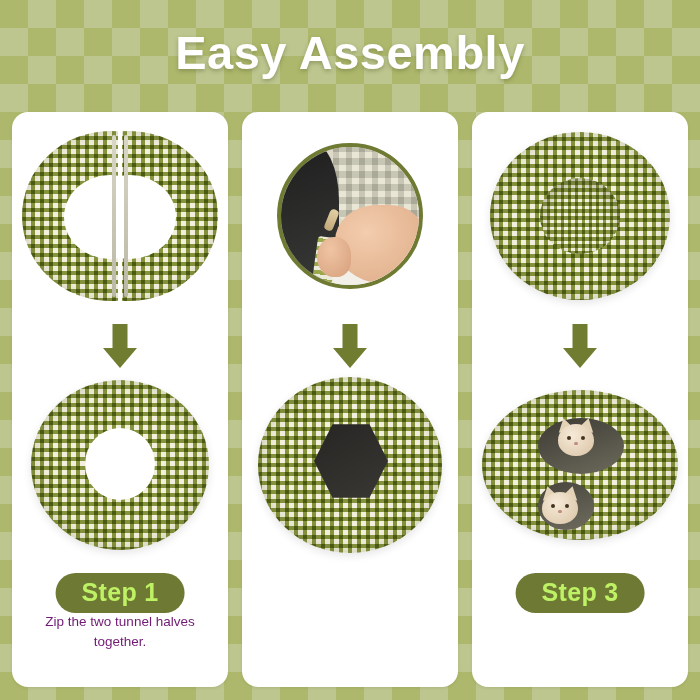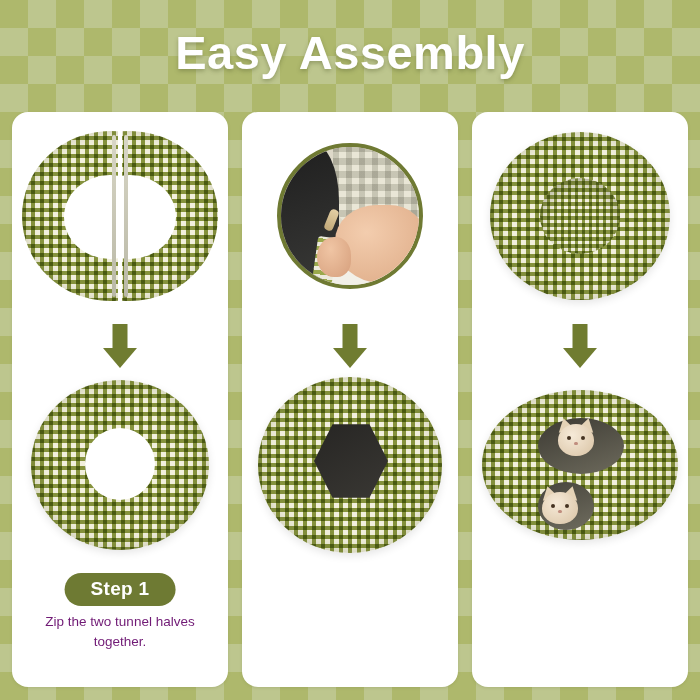--- a/index.html
+++ b/index.html
@@ -104,24 +104,24 @@
     border-top: 20px solid #707c30;
   }
 
   
   .badge {
     position: absolute;
     left: 50%;
     top: 461px;
     transform: translateX(-50%);
     background: #6e7a33;
-    color: #ffffff;
+    color: #bef264;
     border-radius: 999px;
     padding: 5px 26px 6px 26px;
-    font-size: 19px;
+    font-size: 25px;
     font-weight: bold;
     letter-spacing: 0.3px;
     white-space: nowrap;
   }
   .caption {
     position: absolute;
     left: 10px;
     right: 10px;
     top: 500px;
     text-align: center;
@@ -420,16 +420,17 @@
             <div class="ear l"></div>
               <div class="ear r"></div>
             <div class="head"></div>
             <div class="eye l"></div>
               <div class="eye r"></div>
             <div class="nose"></div>
           </div>
         </div>
       </div>
 
+      <div class="badge">Step 3</div>
     </div>
 
   </div>
 </div>
 
 </body></html>

